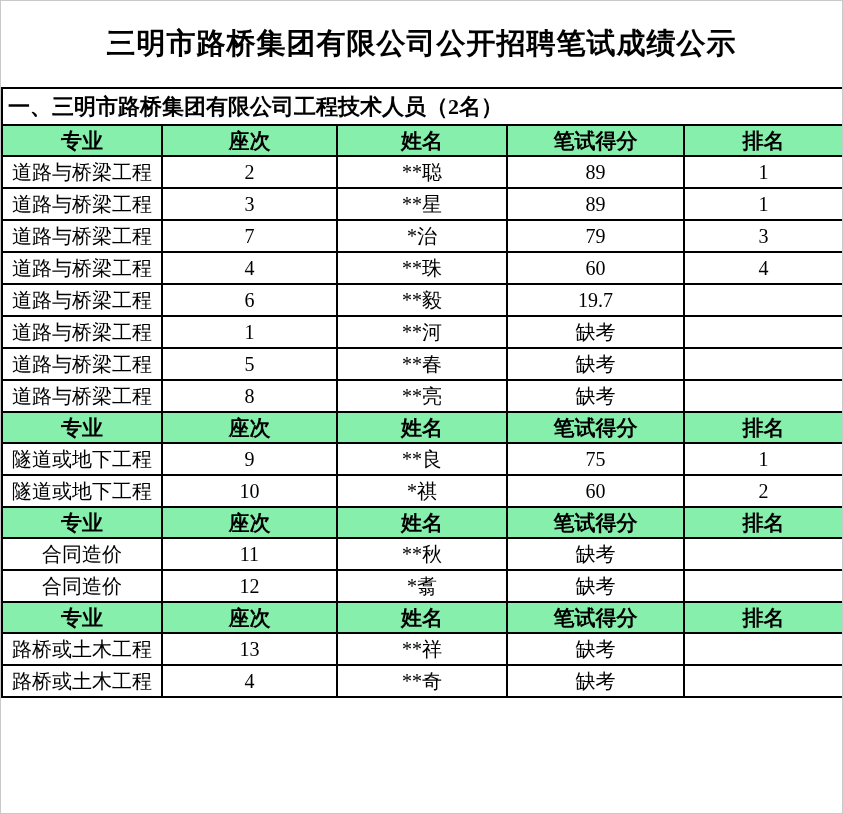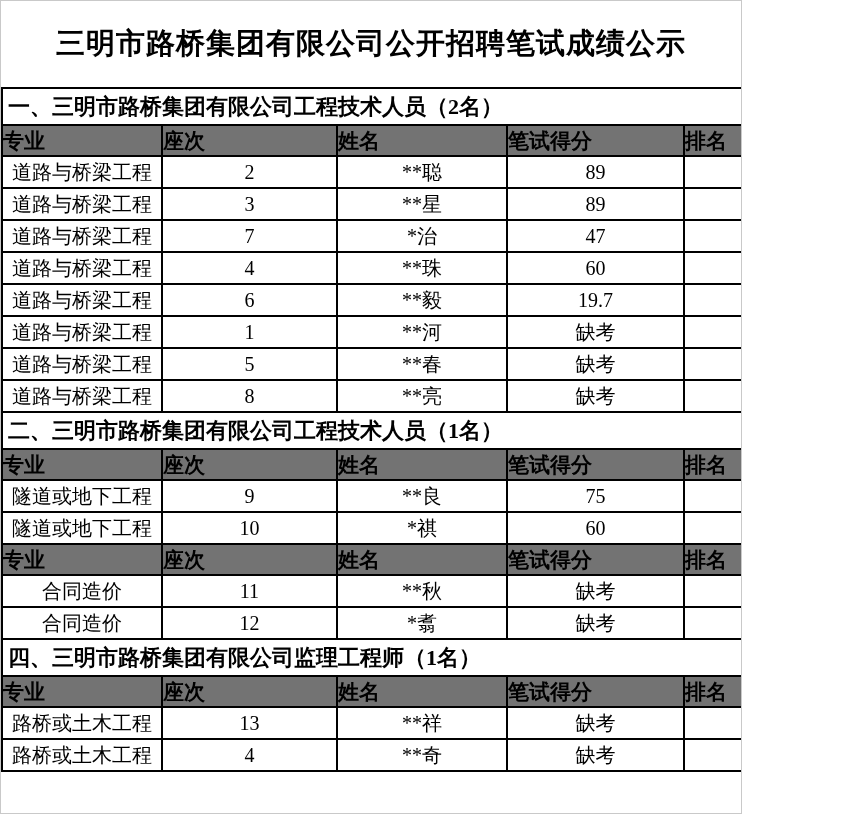--- a/index.html
+++ b/index.html
@@ -2,21 +2,21 @@
 <html><head>
 <meta charset="utf-8">
 <style>
   * { margin: 0; padding: 0; box-sizing: border-box; }
   html, body {
     background: #ffffff;
     font-family: "Liberation Serif", "DejaVu Serif", serif;
     color: #000000;
   }
   .page {
-    width: 742px;
+    width: 843px;
     height: 814px;
     border: 1px solid #c9c9c9;
     background: #ffffff;
     overflow: hidden;
   }
   .title-bar {
     height: 86px;
     display: flex;
     align-items: center;
     justify-content: center;
@@ -47,22 +47,22 @@
     font-size: 22px;
     font-weight: bold;
     text-align: left;
     padding-left: 5px;
     background: #ffffff;
   }
   tr.head-row th {
     height: 31px;
     font-size: 21px;
     font-weight: bold;
-    text-align: left;
-    background: #737373;
+    text-align: center;
+    background: #86efac;
   }
   tr.data-row td {
     height: 32px;
     font-size: 20px;
     text-align: center;
     background: #ffffff;
   }
 </style>
 </head>
 <body>
@@ -101,21 +101,21 @@
           <td>道路与桥梁工程</td>
           <td>3</td>
           <td>**星</td>
           <td>89</td>
           <td>1</td>
         </tr>
         <tr class="data-row">
           <td>道路与桥梁工程</td>
           <td>7</td>
           <td>*治</td>
-          <td>47</td>
+          <td>79</td>
           <td>3</td>
         </tr>
         <tr class="data-row">
           <td>道路与桥梁工程</td>
           <td>4</td>
           <td>**珠</td>
           <td>60</td>
           <td>4</td>
         </tr>
         <tr class="data-row">
@@ -138,23 +138,20 @@
           <td>**春</td>
           <td>缺考</td>
           <td></td>
         </tr>
         <tr class="data-row">
           <td>道路与桥梁工程</td>
           <td>8</td>
           <td>**亮</td>
           <td>缺考</td>
           <td></td>
-        </tr>
-        <tr class="section-row">
-          <td colspan="5">二、三明市路桥集团有限公司工程技术人员（1名）</td>
         </tr>
         <tr class="head-row">
           <th>专业</th>
           <th>座次</th>
           <th>姓名</th>
           <th>笔试得分</th>
           <th>排名</th>
         </tr>
         <tr class="data-row">
           <td>隧道或地下工程</td>
@@ -184,23 +181,20 @@
           <td>缺考</td>
           <td></td>
         </tr>
         <tr class="data-row">
           <td>合同造价</td>
           <td>12</td>
           <td>*翥</td>
           <td>缺考</td>
           <td></td>
         </tr>
-        <tr class="section-row">
-          <td colspan="5">四、三明市路桥集团有限公司监理工程师（1名）</td>
-        </tr>
         <tr class="head-row">
           <th>专业</th>
           <th>座次</th>
           <th>姓名</th>
           <th>笔试得分</th>
           <th>排名</th>
         </tr>
         <tr class="data-row">
           <td>路桥或土木工程</td>
           <td>13</td>

